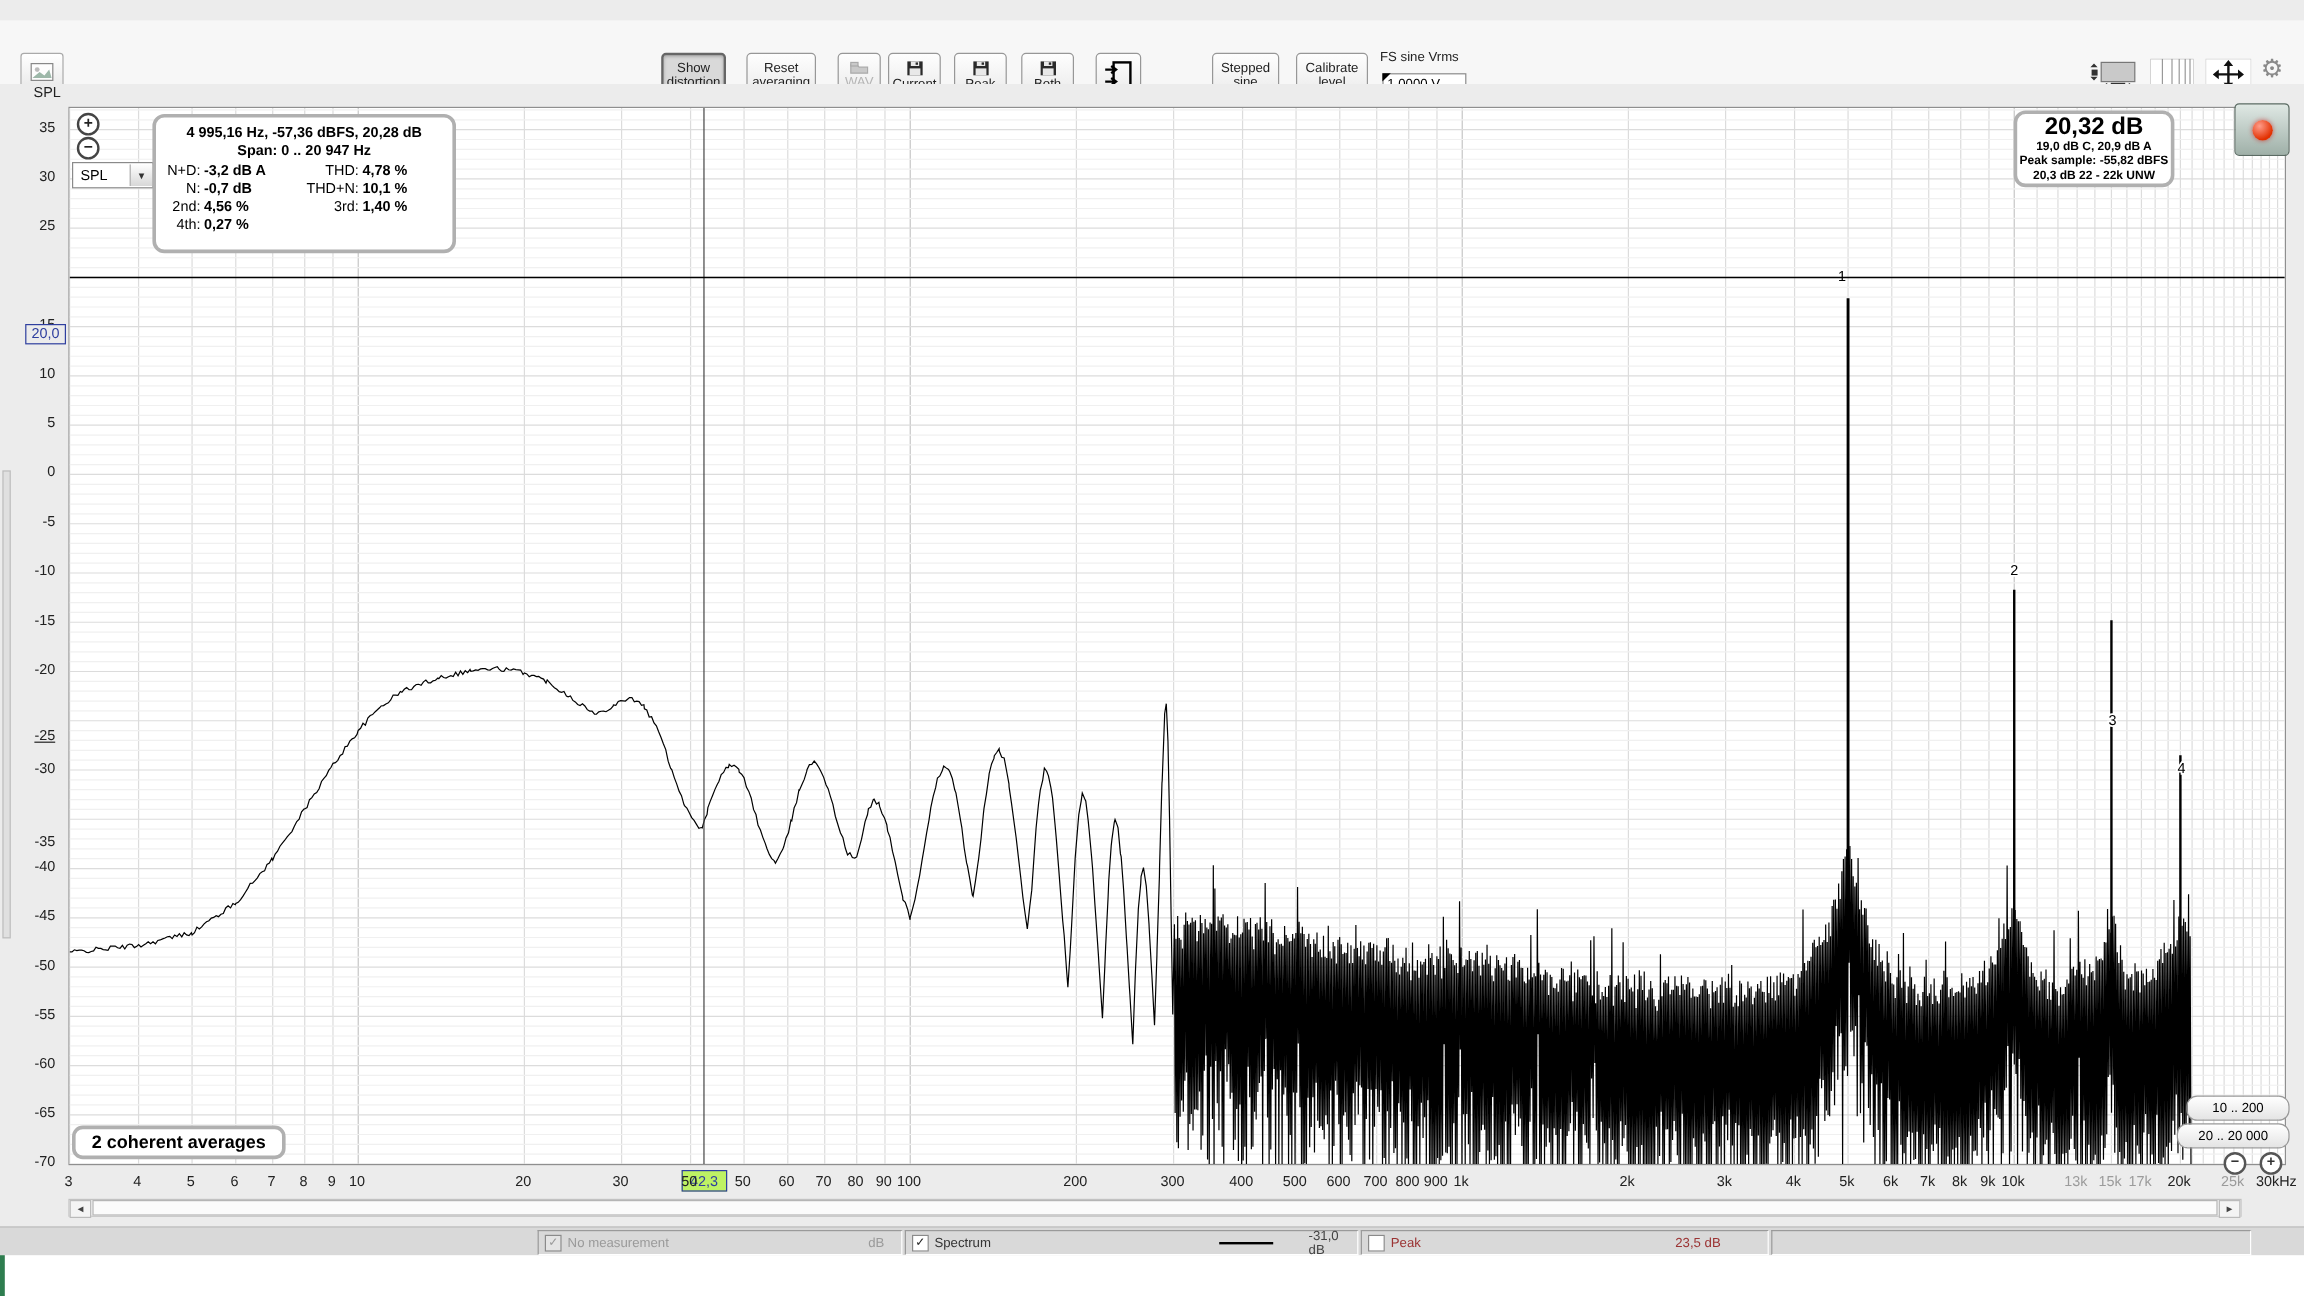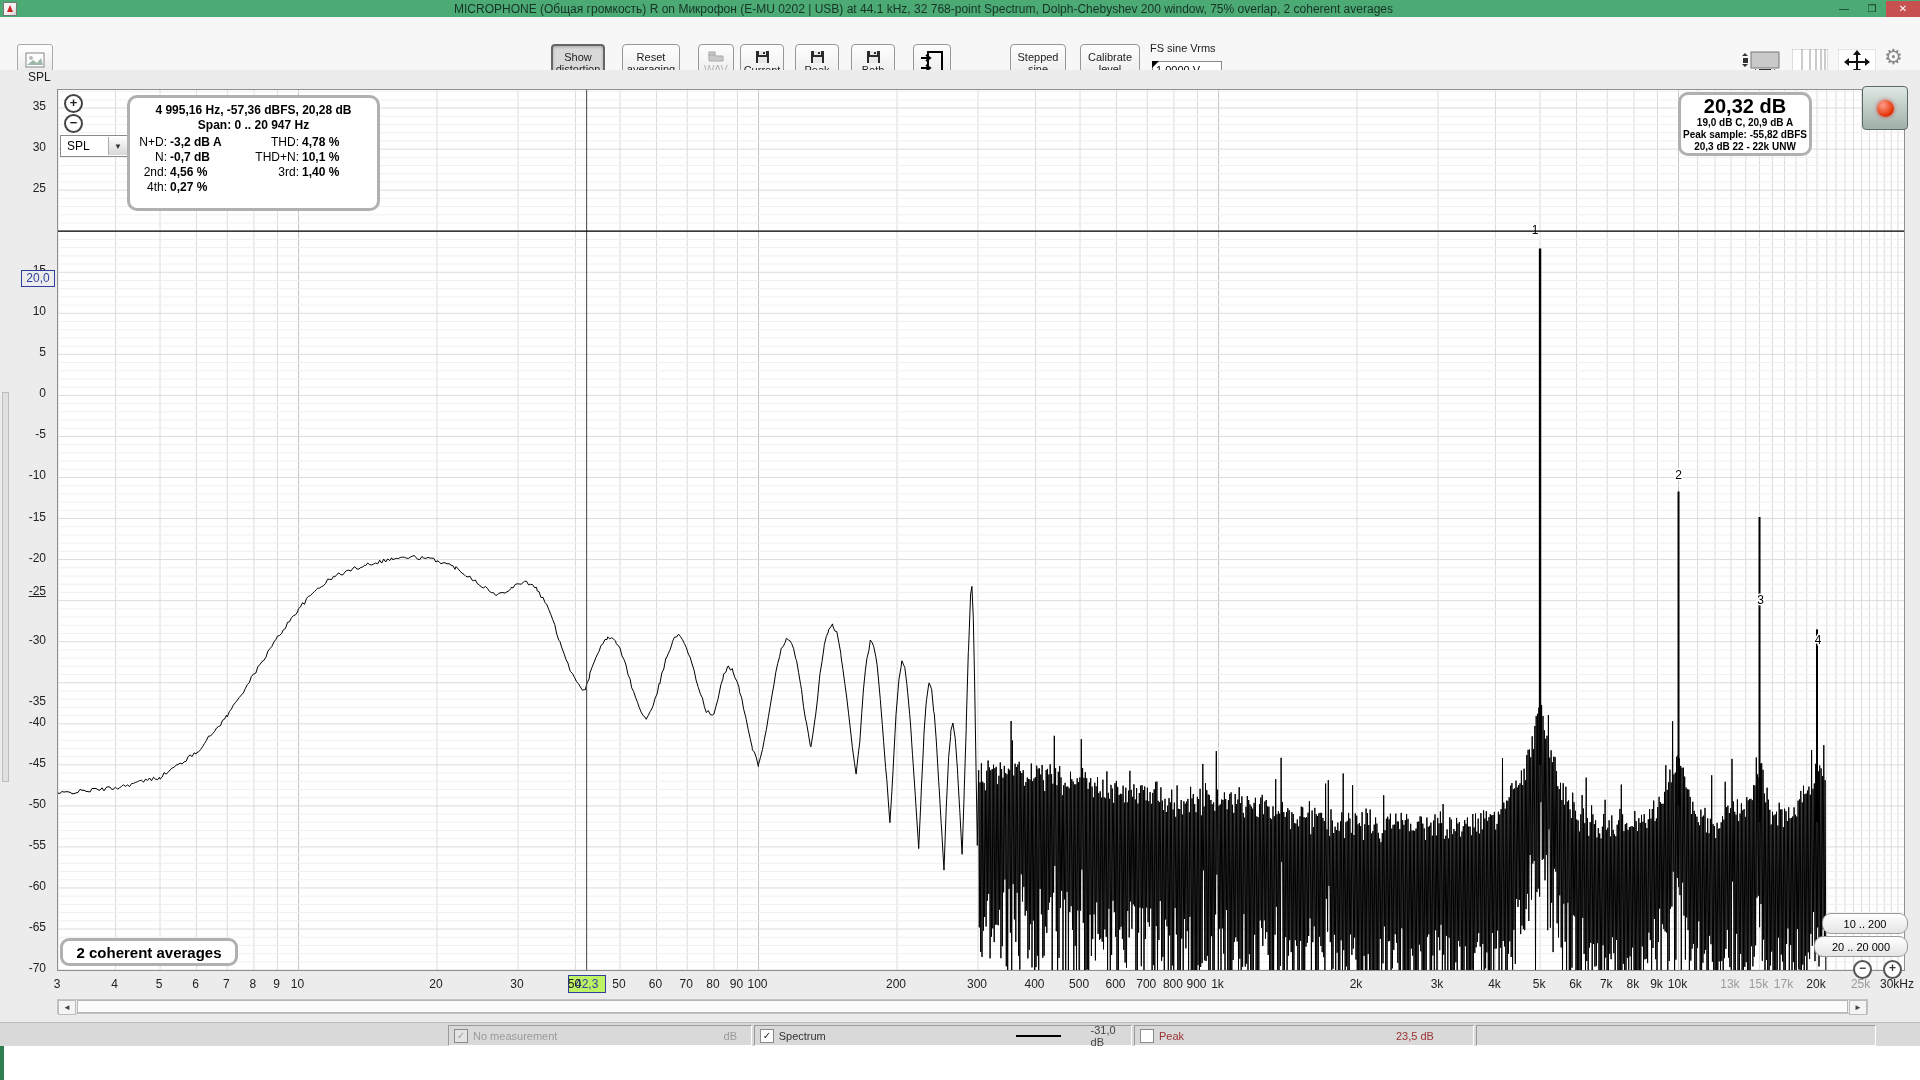--- a/index.html
+++ b/index.html
@@ -105,27 +105,20 @@
   #line-swatch{width:46px;height:2px;background:#000;margin-left:190px;}
   
   #bottomstrip{position:absolute;left:0;top:1046px;width:1920px;height:34px;background:#fff;}
   #green-bar{position:absolute;left:0;top:0;width:4px;height:34px;background:#2e7d4f;}
 </style>
 </head>
 <body>
 
 <div id="app">
 
-  <div id="titlebar">
-    <div id="app-icon"></div>
-    <div id="title-text">MICROPHONE (Общая громкость) R on Микрофон (E-MU 0202 | USB) at 44.1 kHz, 32 768-point Spectrum, Dolph-Chebyshev 200 window, 75% overlap, 2 coherent averages</div>
-    <div class="win-btn">—</div>
-    <div class="win-btn">❐</div>
-    <div class="win-btn" id="close-button">✕</div>
-  </div>
 
   <div id="toolbar">
     <div id="snapshot-button">
       <svg width="20" height="16">
         <rect x="1" y="1" width="18" height="14" fill="#fdfdfd" stroke="#888"></rect>
         <circle cx="6" cy="6" r="2" fill="#bbb"></circle>
         <path d="M2 13 L8 8 L12 11 L16 6 L18 13 Z" fill="#9db8a9"></path>
       </svg>
     </div>
 
@@ -444,21 +437,21 @@
         <span class="ytick" style="top: 70.1084px;">30</span>
         <span class="ytick" style="top: 111.156px;">25</span>
         <span class="ytick" style="top: 193.251px; margin-left: 44px;">15</span>
         <span class="ytick" style="top: 234.298px;">10</span>
         <span class="ytick" style="top: 275.346px;">5</span>
         <span class="ytick" style="top: 316.393px;">0</span>
         <span class="ytick" style="top: 357.441px;">-5</span>
         <span class="ytick" style="top: 398.488px;">-10</span>
         <span class="ytick" style="top: 439.536px;">-15</span>
         <span class="ytick" style="top: 480.583px;">-20</span>
-        <span class="ytick" style="top: 514px; text-decoration: underline;">-25</span>
+        <span class="ytick" style="top: 536px; text-decoration: underline;">-25</span>
         <span class="ytick" style="top: 562.678px;">-30</span>
         <span class="ytick" style="top: 603.726px; margin-top: 20px;">-35</span>
         <span class="ytick" style="top: 644.773px;">-40</span>
         <span class="ytick" style="top: 685.821px;">-45</span>
         <span class="ytick" style="top: 726.868px;">-50</span>
         <span class="ytick" style="top: 767.916px;">-55</span>
         <span class="ytick" style="top: 808.963px;">-60</span>
         <span class="ytick" style="top: 850.011px;">-65</span>
         <span class="ytick" style="top: 891px;">-70</span>
       </div>

